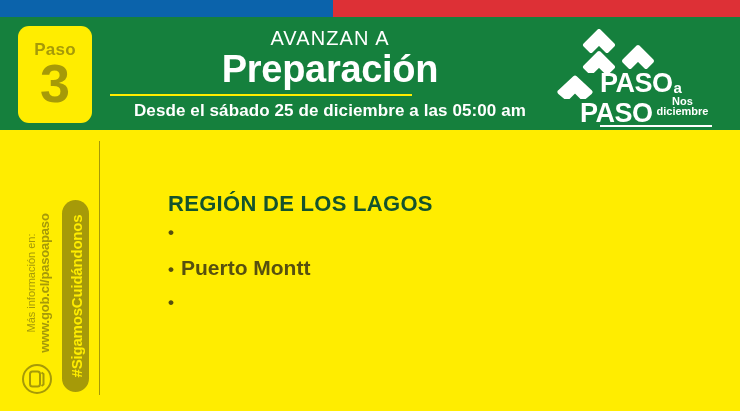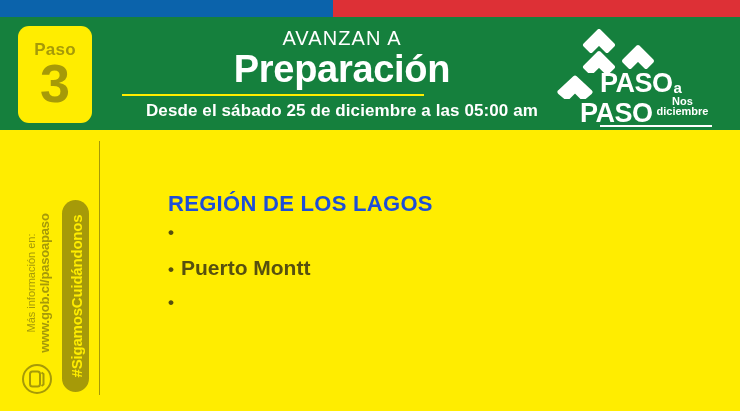--- a/index.html
+++ b/index.html
@@ -75,21 +75,20 @@
     font-weight: bold;
     line-height: 0.92;
   }
 
   
   .header-text {
     position: absolute;
     left: 110px;
     top: 10px;
     width: 440px;
-    margin-left: 12px;
   }
   .kicker {
     color: #ffffff;
     font-size: 20px;
     font-weight: normal;
     letter-spacing: 1.1px;
     line-height: 1.15;
   }
   .headline {
     color: #ffffff;
@@ -240,21 +239,21 @@
   }
 
   
   .content {
     position: absolute;
     left: 168px;
     top: 192px;
     width: 520px;
   }
   .region-title {
-    color: #1d4ed8;
+    color: #14532d;
     font-size: 22px;
     font-weight: bold;
     letter-spacing: 0.3px;
     line-height: 1.1;
     margin-bottom: 8px;
   }
   .city-list {
     list-style: none;
     margin: 0;
     padding: 0;

